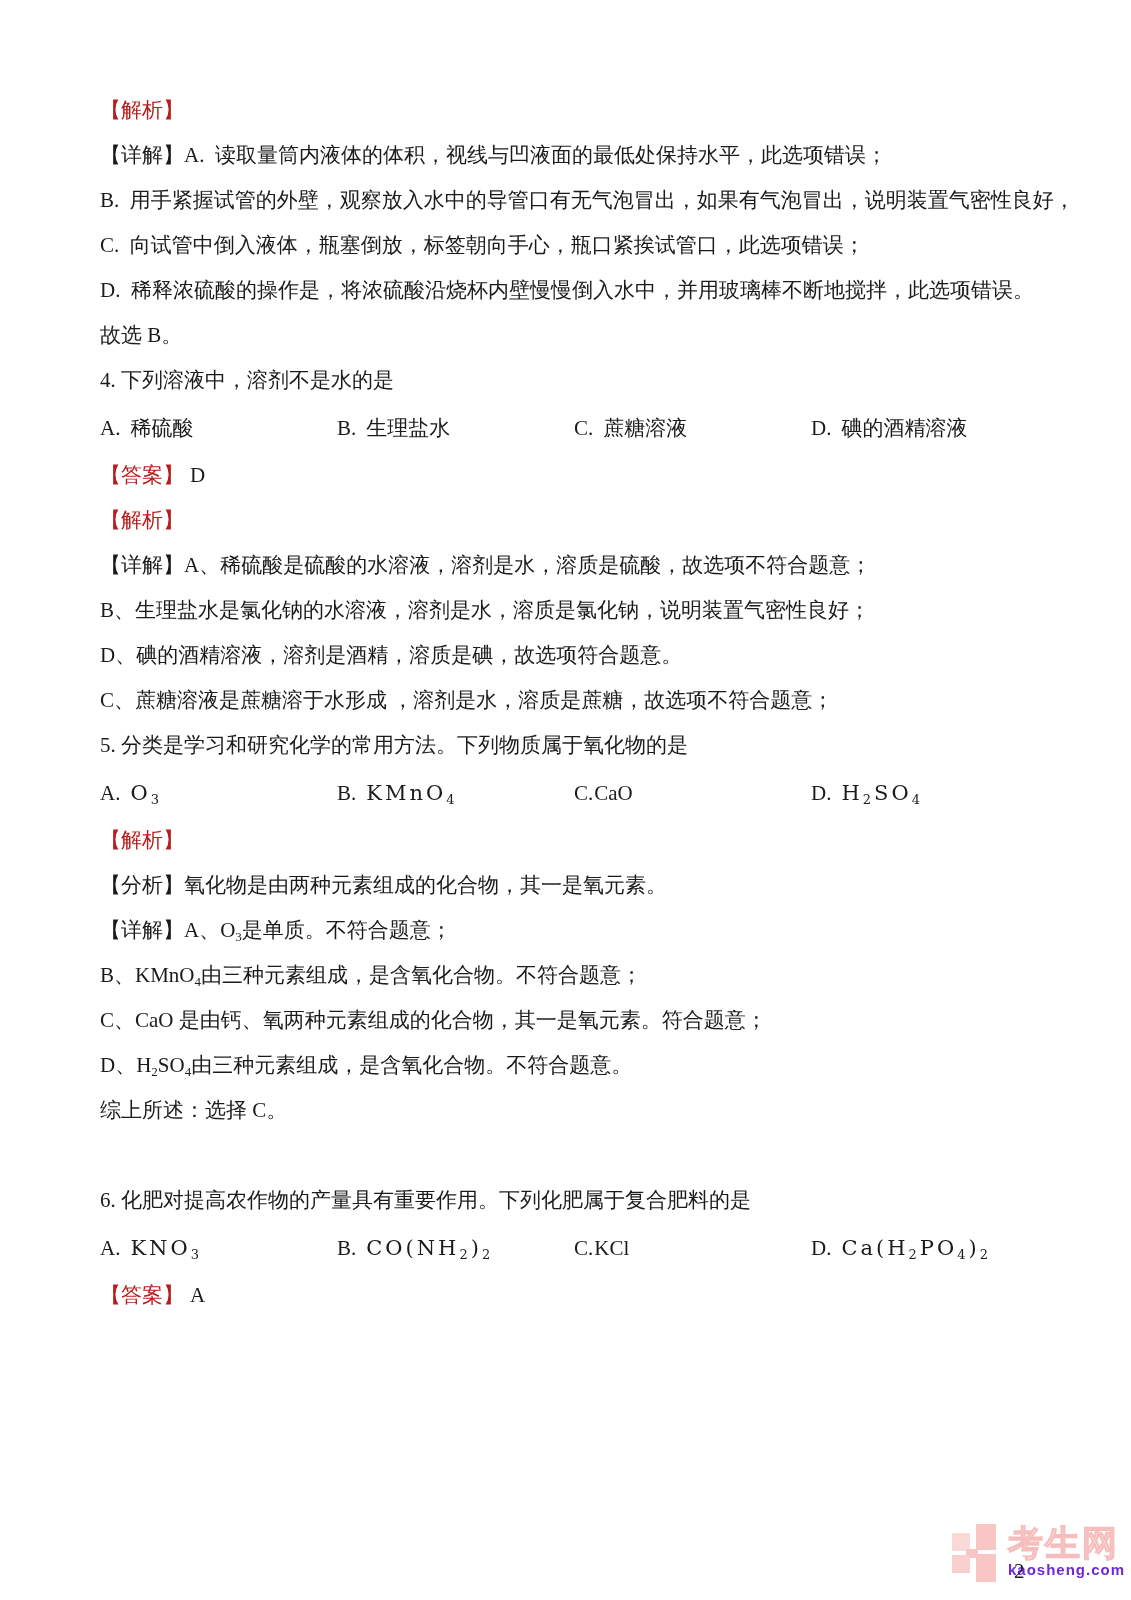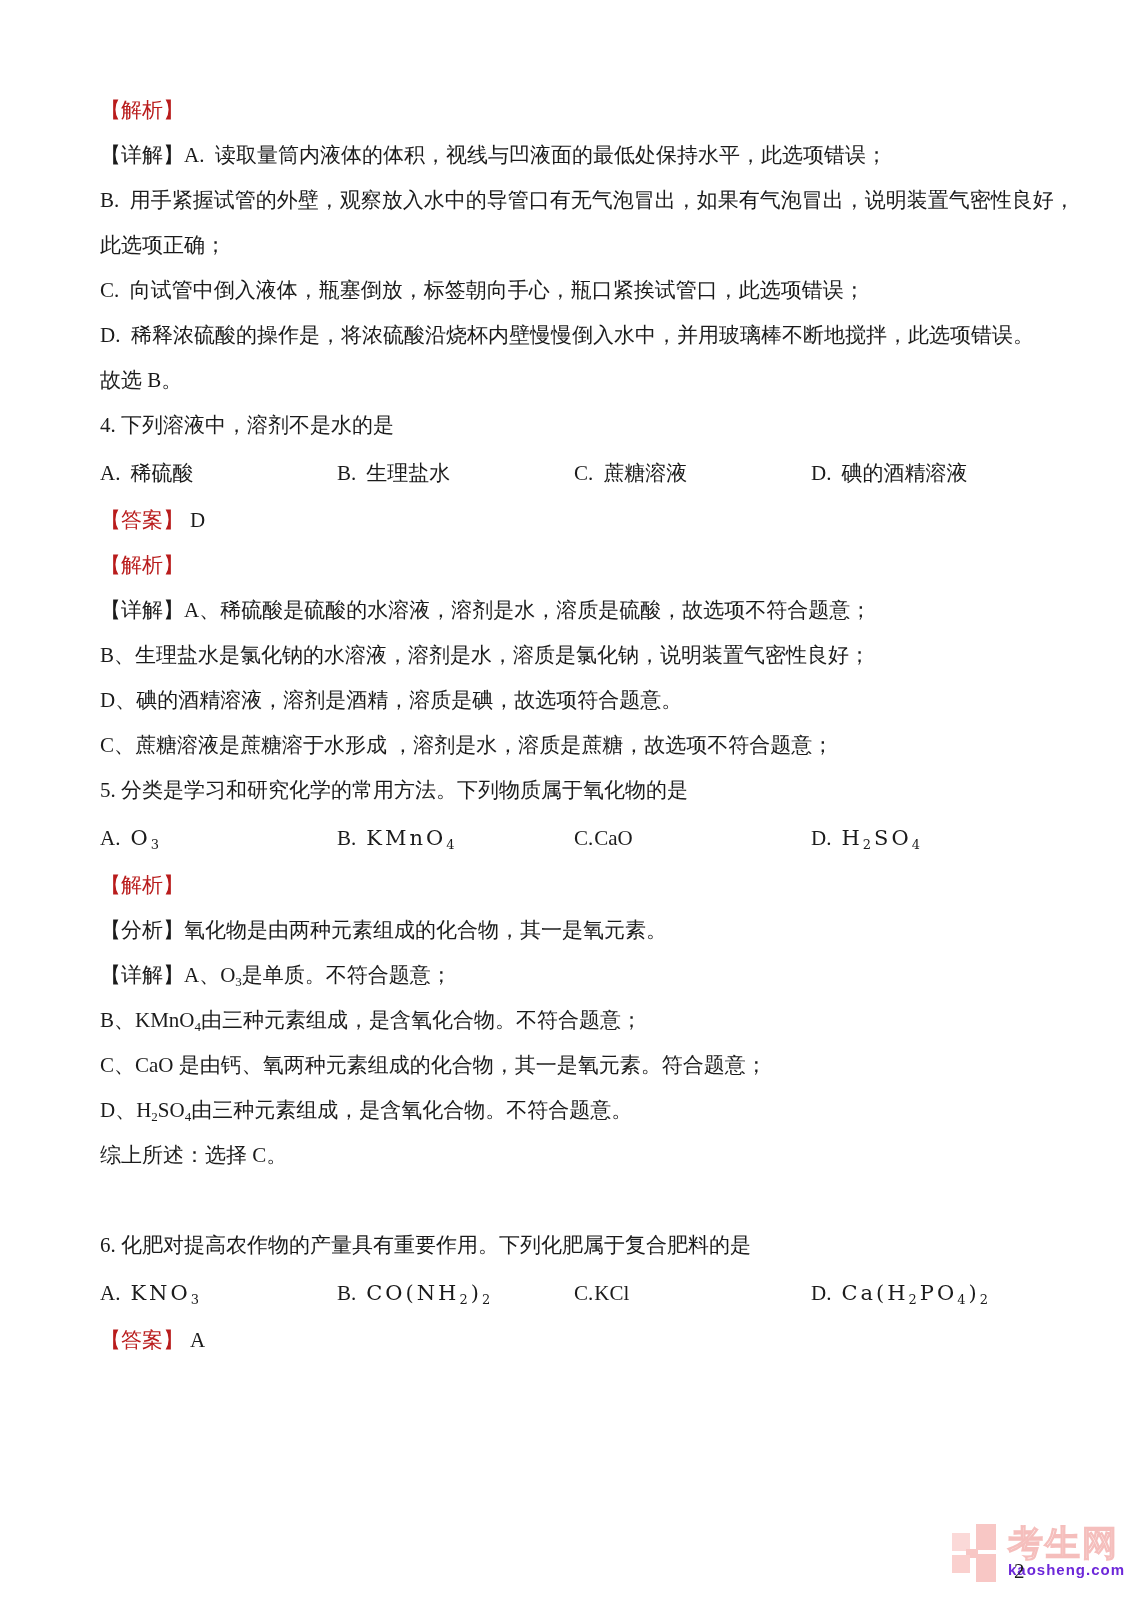--- a/index.html
+++ b/index.html
@@ -54,21 +54,20 @@
   }
 </style>
 </head>
 <body>
 
 <div class="page">
   <div class="content" id="content">
       <div class="line"><span class="blue">【解析】</span></div>
       <div class="line">【详解】A.  读取量筒内液体的体积，视线与凹液面的最低处保持水平，此选项错误；</div>
       <div class="line">B.  用手紧握试管的外壁，观察放入水中的导管口有无气泡冒出，如果有气泡冒出，说明装置气密性良好，</div>
-      <div class="line">此选项正确；</div>
       <div class="line">C.  向试管中倒入液体，瓶塞倒放，标签朝向手心，瓶口紧挨试管口，此选项错误；</div>
       <div class="line">D.  稀释浓硫酸的操作是，将浓硫酸沿烧杯内壁慢慢倒入水中，并用玻璃棒不断地搅拌，此选项错误。</div>
       <div class="line">故选 B。</div>
       <div class="line">4. 下列溶液中，溶剂不是水的是</div>
       <div class="line tall options-row"><span class="opt" style="left: 0px;"><span class="opt-label">A.</span><span class="">稀硫酸</span></span><span class="opt" style="left: 237px;"><span class="opt-label">B.</span><span class="">生理盐水</span></span><span class="opt" style="left: 474px;"><span class="opt-label">C.</span><span class="">蔗糖溶液</span></span><span class="opt" style="left: 711px;"><span class="opt-label">D.</span><span class="">碘的酒精溶液</span></span></div>
       <div class="line"><span class="blue">【答案】</span><span class="ans-letter">D</span></div>
       <div class="line"><span class="blue">【解析】</span></div>
       <div class="line">【详解】A、稀硫酸是硫酸的水溶液，溶剂是水，溶质是硫酸，故选项不符合题意；</div>
       <div class="line">B、生理盐水是氯化钠的水溶液，溶剂是水，溶质是氯化钠，说明装置气密性良好；</div>
       <div class="line">D、碘的酒精溶液，溶剂是酒精，溶质是碘，故选项符合题意。</div>

